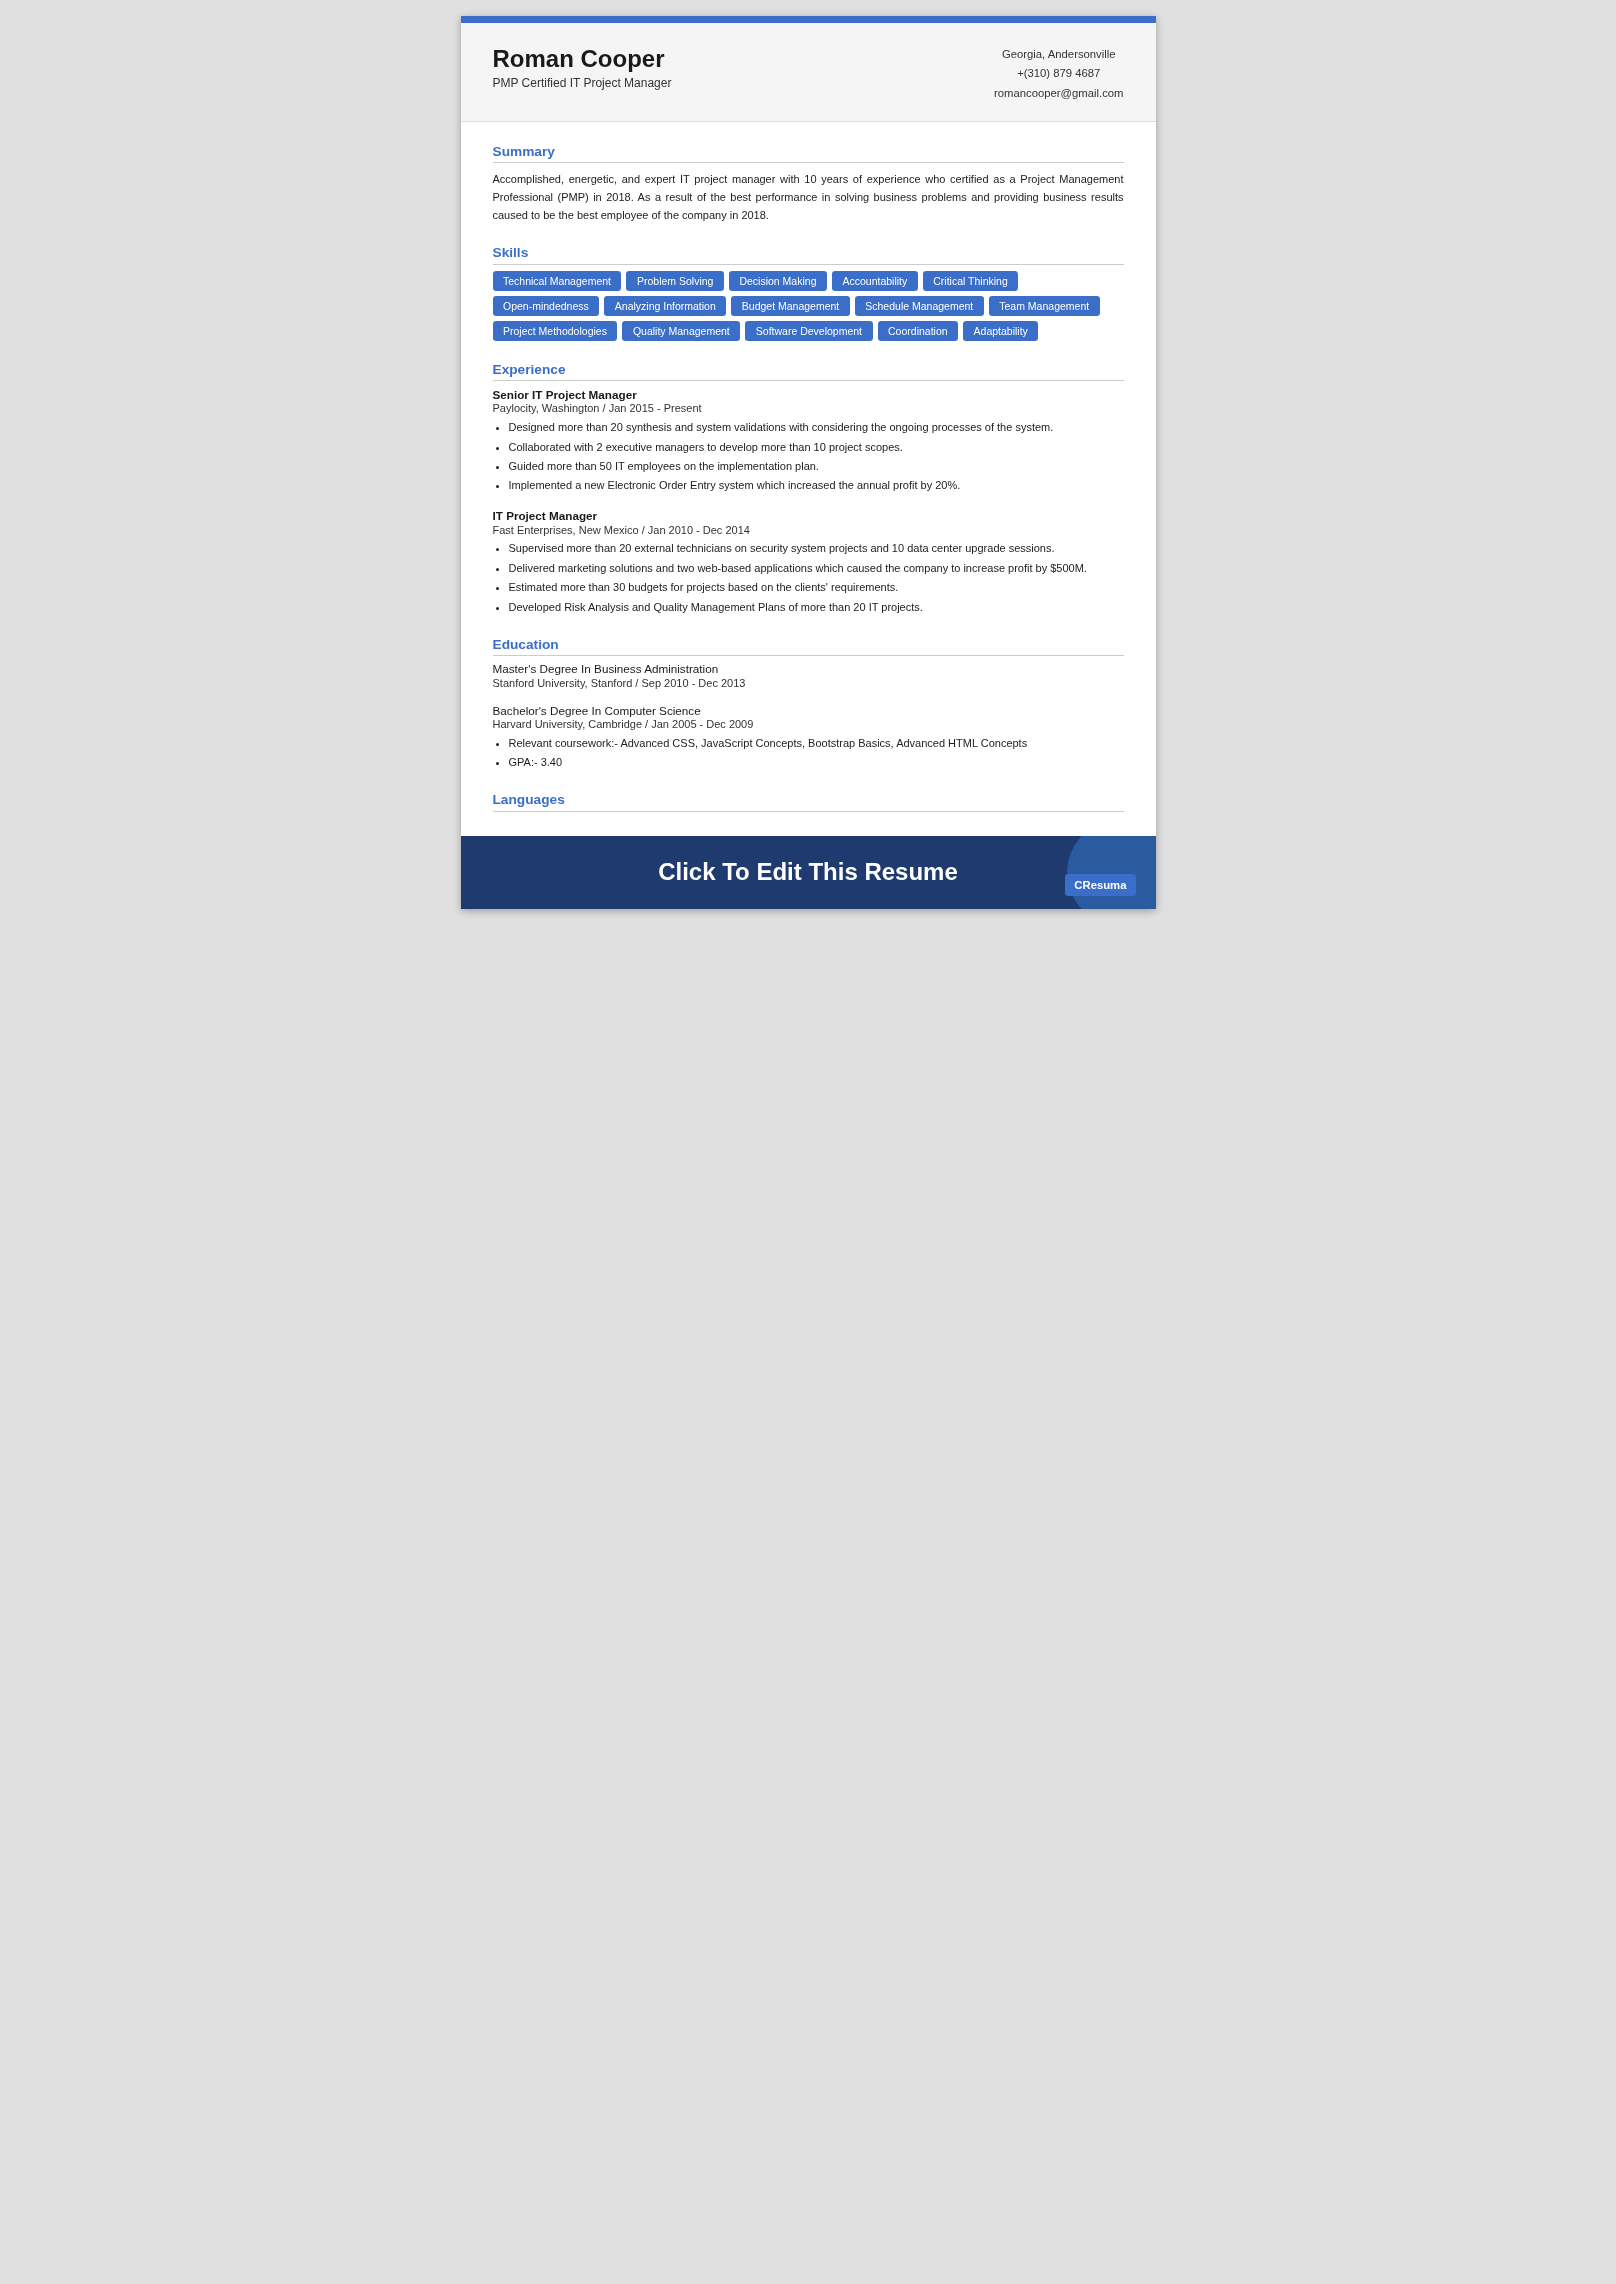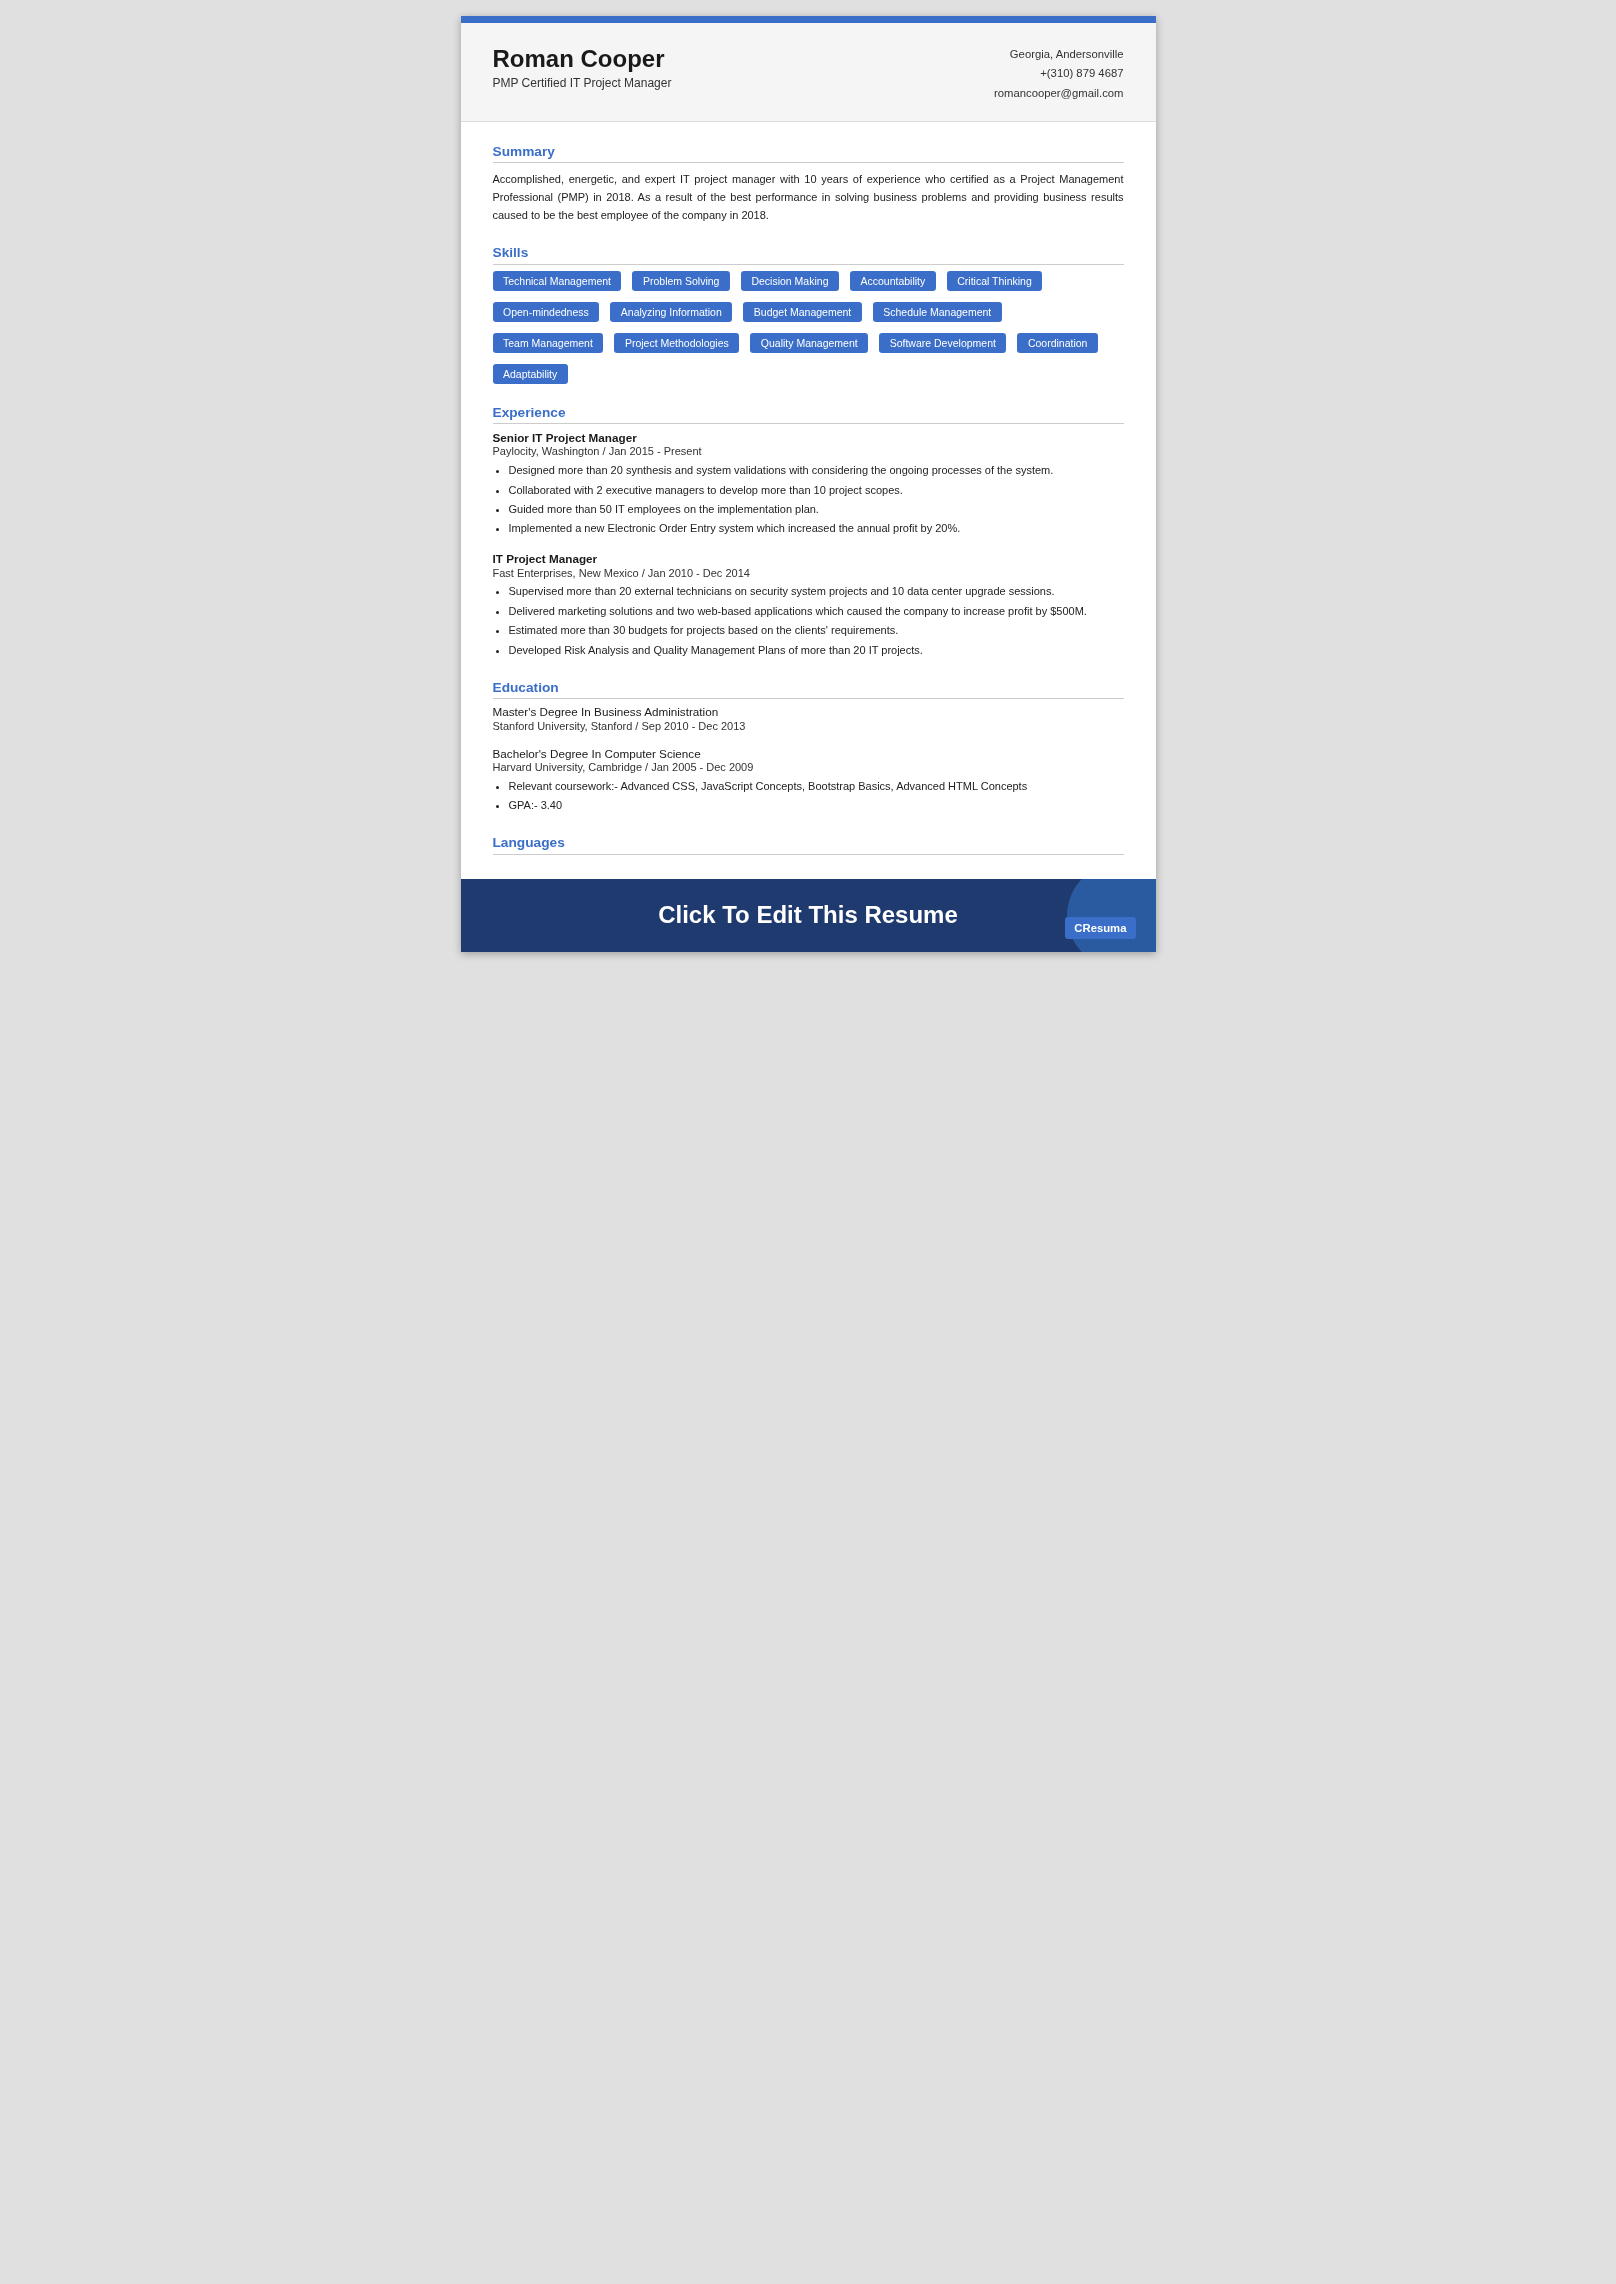--- a/index.html
+++ b/index.html
@@ -33,21 +33,21 @@
       font-size: 24px;
       font-weight: bold;
       color: #1a1a1a;
     }
     .header-left .title {
       font-size: 12px;
       color: #333;
       margin-top: 3.2px;
     }
     .header-right {
-      text-align: right;
+      text-align: center;
       font-size: 11.3px;
       color: #333;
       line-height: 1.7;
     }
     
     .content {
       padding: 22.6px 32px 0 32px;
     }
     
     .section {
@@ -65,21 +65,21 @@
     .summary-text {
       font-size: 11px;
       color: #222;
       line-height: 1.65;
       text-align: justify;
     }
     
     .skills-container {
       display: flex;
       flex-wrap: wrap;
-      gap: 11px;
+      gap: 5px;
       margin-top: 3.2px;
     }
     .skill-tag {
       background: #3a6ec8;
       color: #fff;
       font-size: 10.5px;
       padding: 4px 10.5px;
       border-radius: 3.2px;
       white-space: nowrap;
     }

